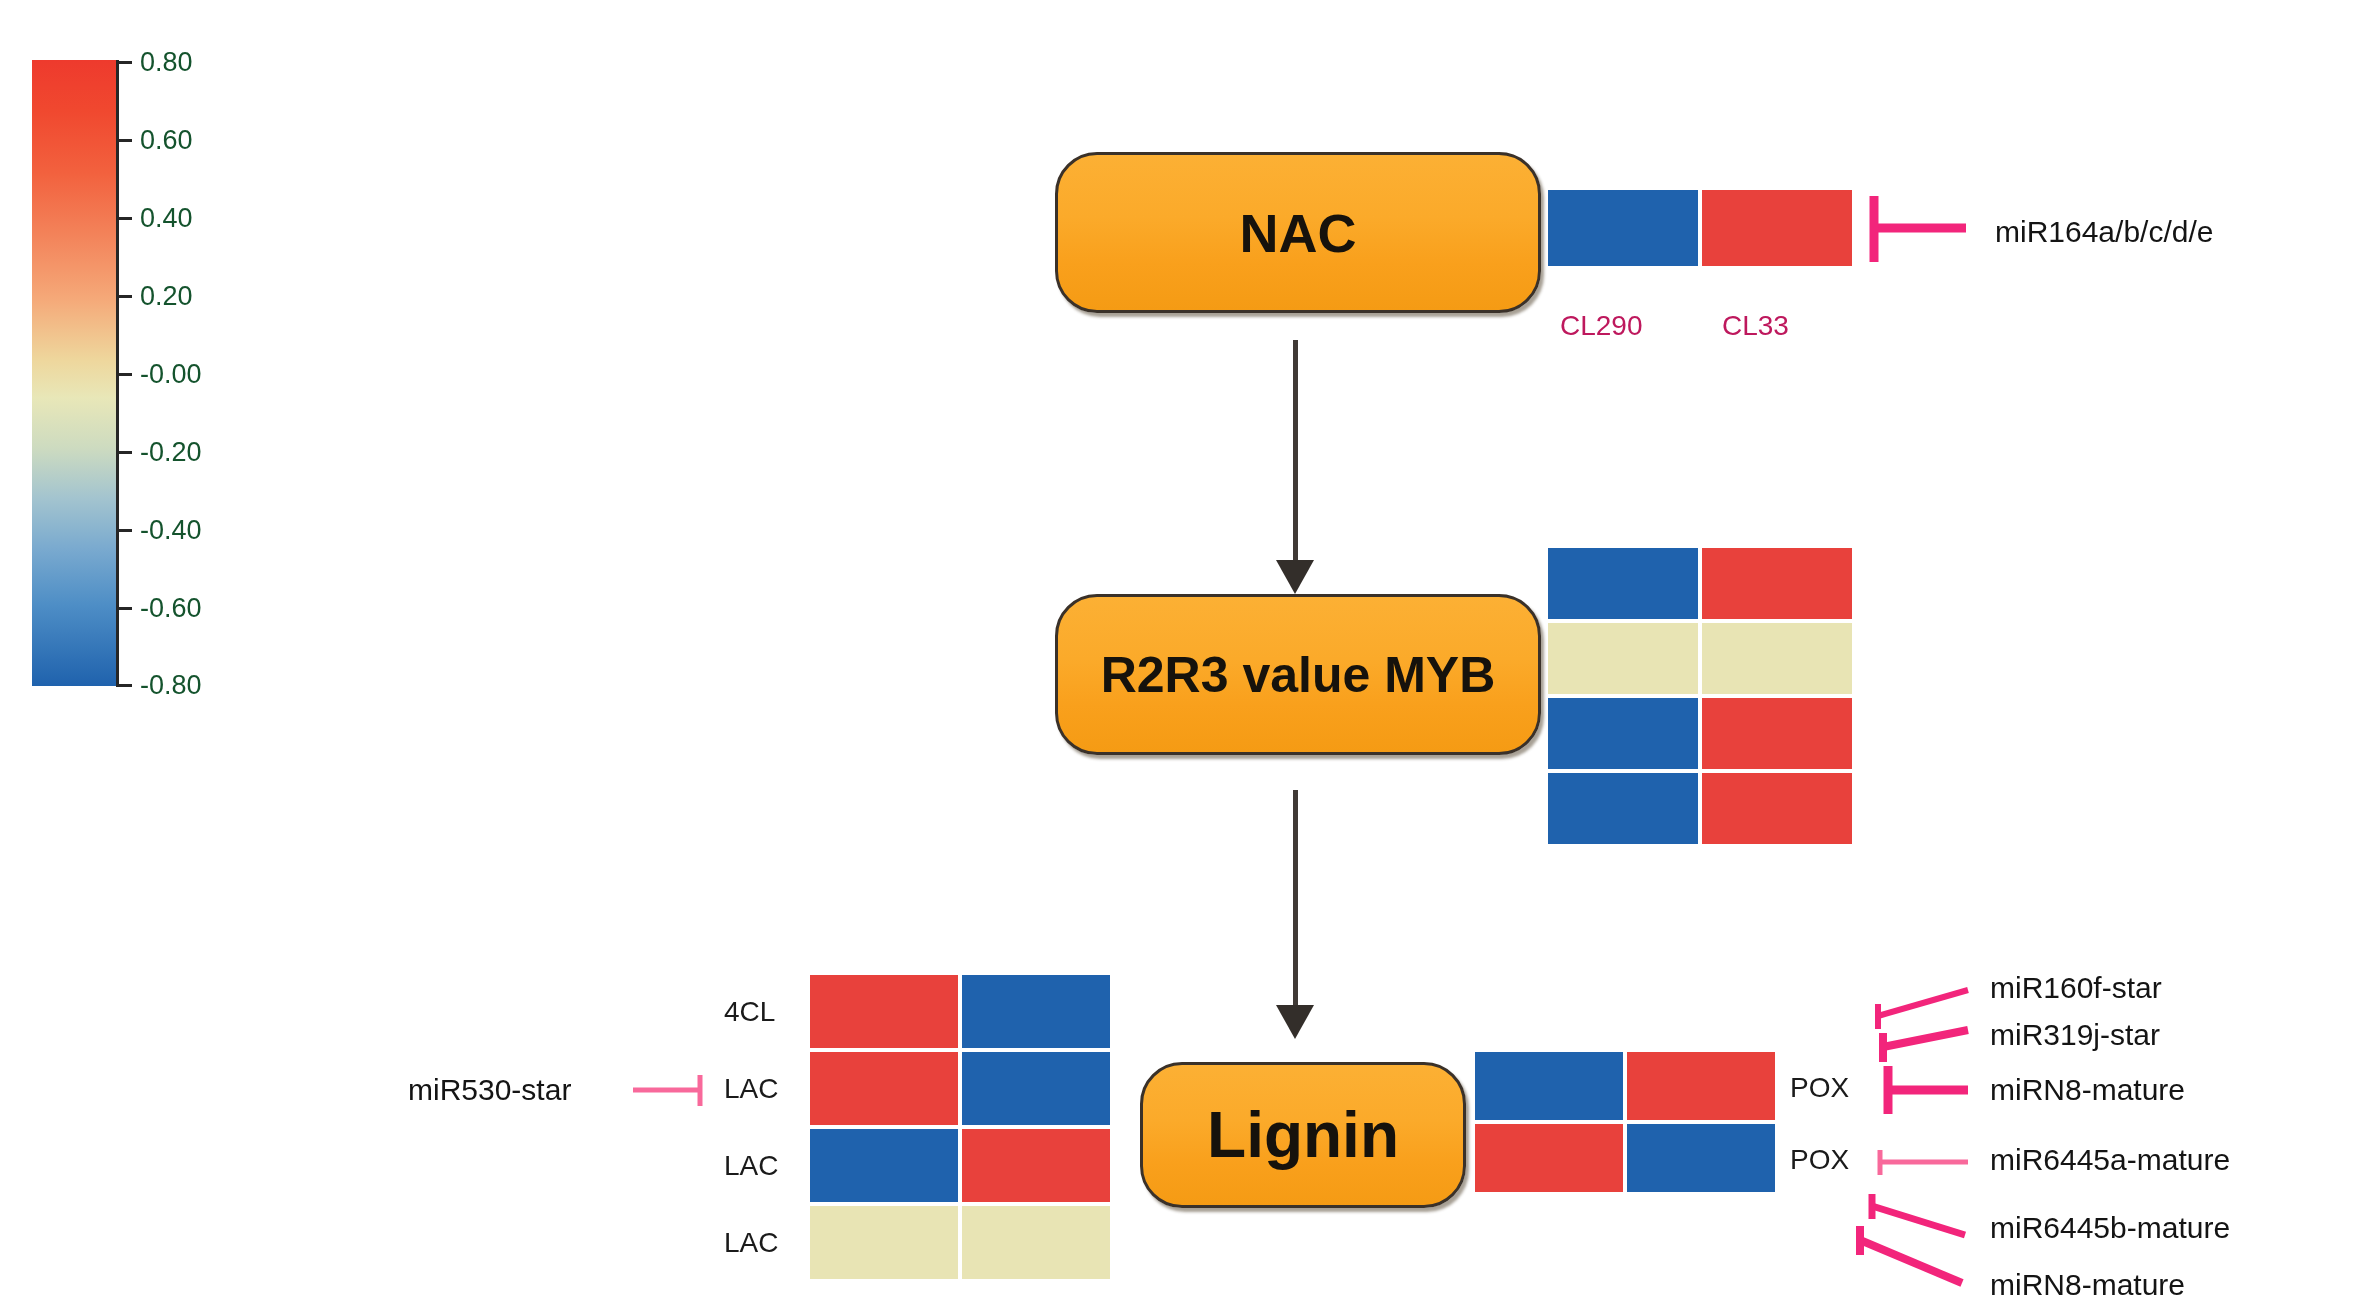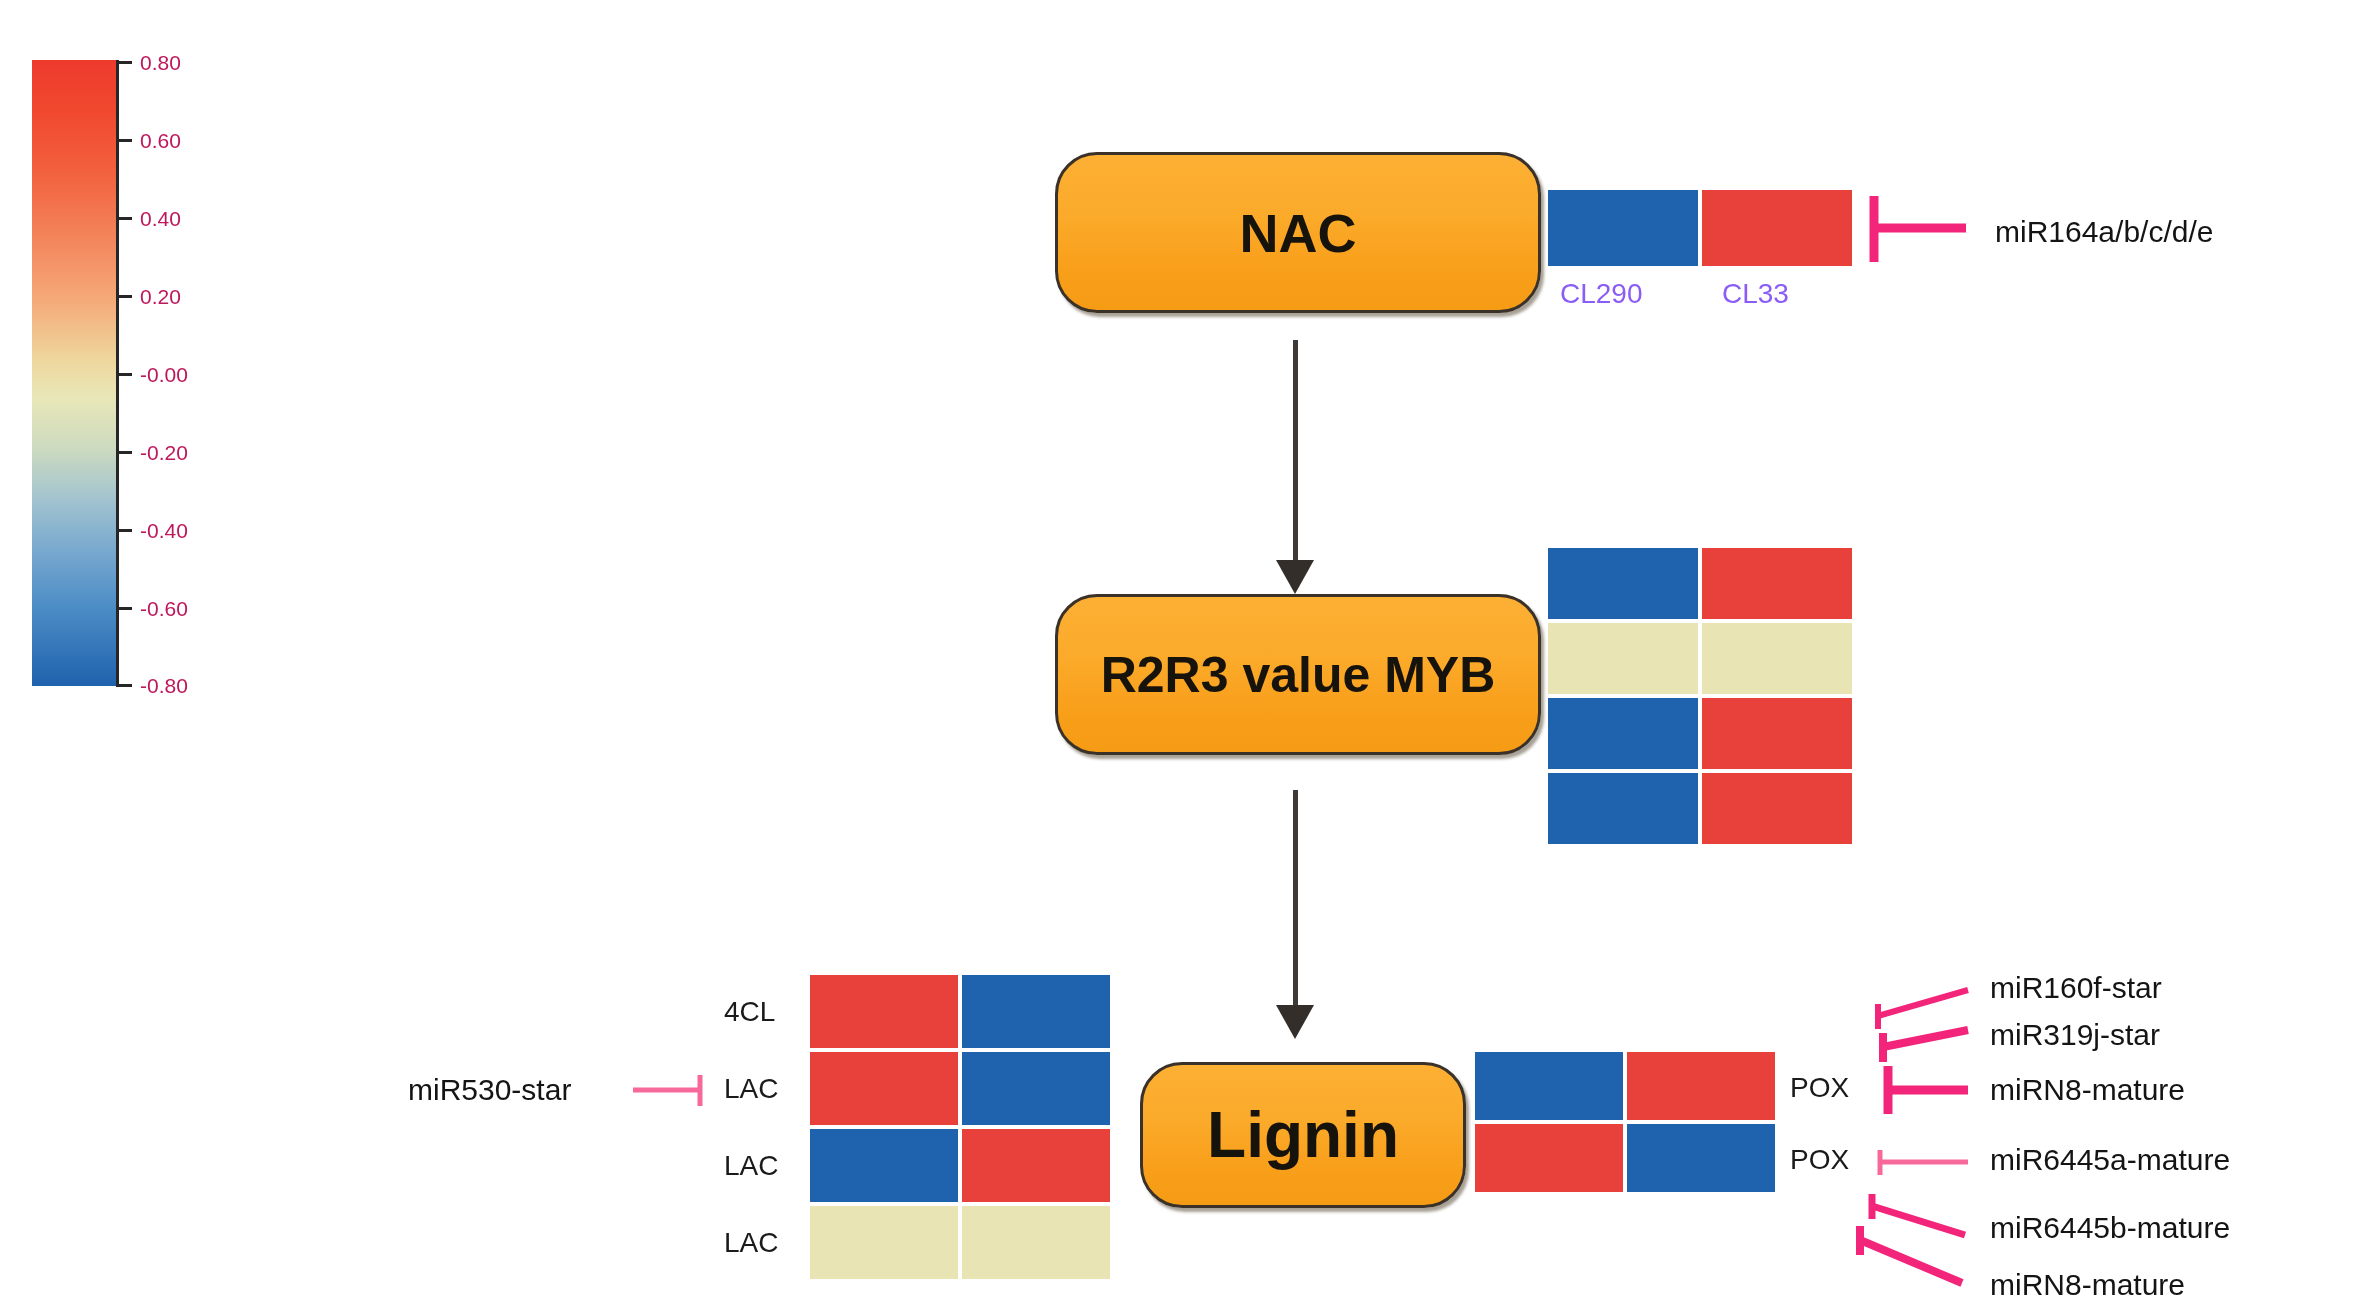--- a/index.html
+++ b/index.html
@@ -27,22 +27,22 @@
        #4e8ec6 87%,
        #1f62ad 100%);
   }
   .cbar-axis{
     position:absolute;left:116px;top:60px;width:3px;height:626px;background:#262626;
   }
   .cbar-tick{
     position:absolute;left:116px;width:16px;height:3px;background:#262626;
   }
   .cbar-lab{
-    position:absolute;left:140px;font-size:21px;line-height:27px;
-    color:#be185d;white-space:nowrap;transform:translateY(-50%);
+    position:absolute;left:140px;font-size:27px;line-height:27px;
+    color:#14532d;white-space:nowrap;transform:translateY(-50%);
   }
 
   
   #legend{position:absolute;left:330px;top:28px;width:520px;height:200px;}
   .leg-row{position:absolute;left:0;width:520px;height:40px;}
   .leg-line{position:absolute;left:0;top:50%;width:78px;transform:translateY(-50%);
             background:#f2257b;border-radius:1px;}
   .leg-txt{position:absolute;left:110px;top:50%;transform:translateY(-50%);
            font-size:27px;white-space:nowrap;color:#1a1a1a;}
 
@@ -67,21 +67,21 @@
     border-top:34px solid #332e2a;
   }
 
   
   .hm{position:absolute;}
   .hm-cell{position:absolute;}
 
   
   .rowlab{position:absolute;font-size:28px;color:#1a1a1a;white-space:nowrap;
           transform:translateY(-50%);}
-  .collab{position:absolute;font-size:28px;color:#8b5cf6;white-space:nowrap;}
+  .collab{position:absolute;font-size:28px;color:#be185d;white-space:nowrap;margin-top:32px;}
 
   
   .mirlab{position:absolute;font-size:30px;color:#141414;white-space:nowrap;
           transform:translateY(-50%);}
 
   
   #links{position:absolute;left:0;top:0;width:2365px;height:1311px;
          pointer-events:none;}
 </style>
 </head>

